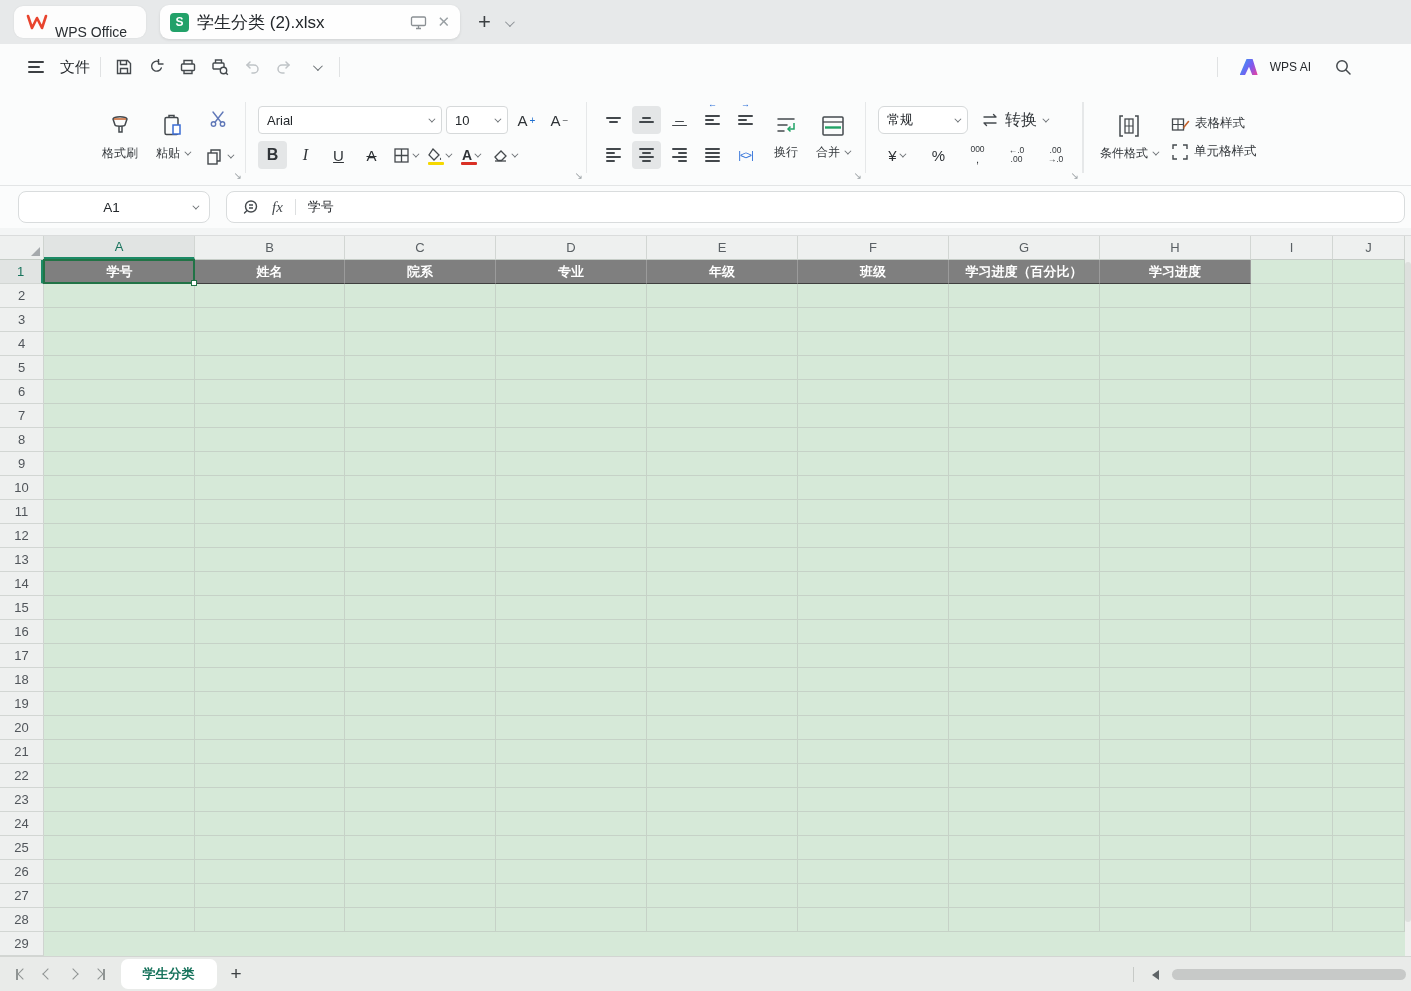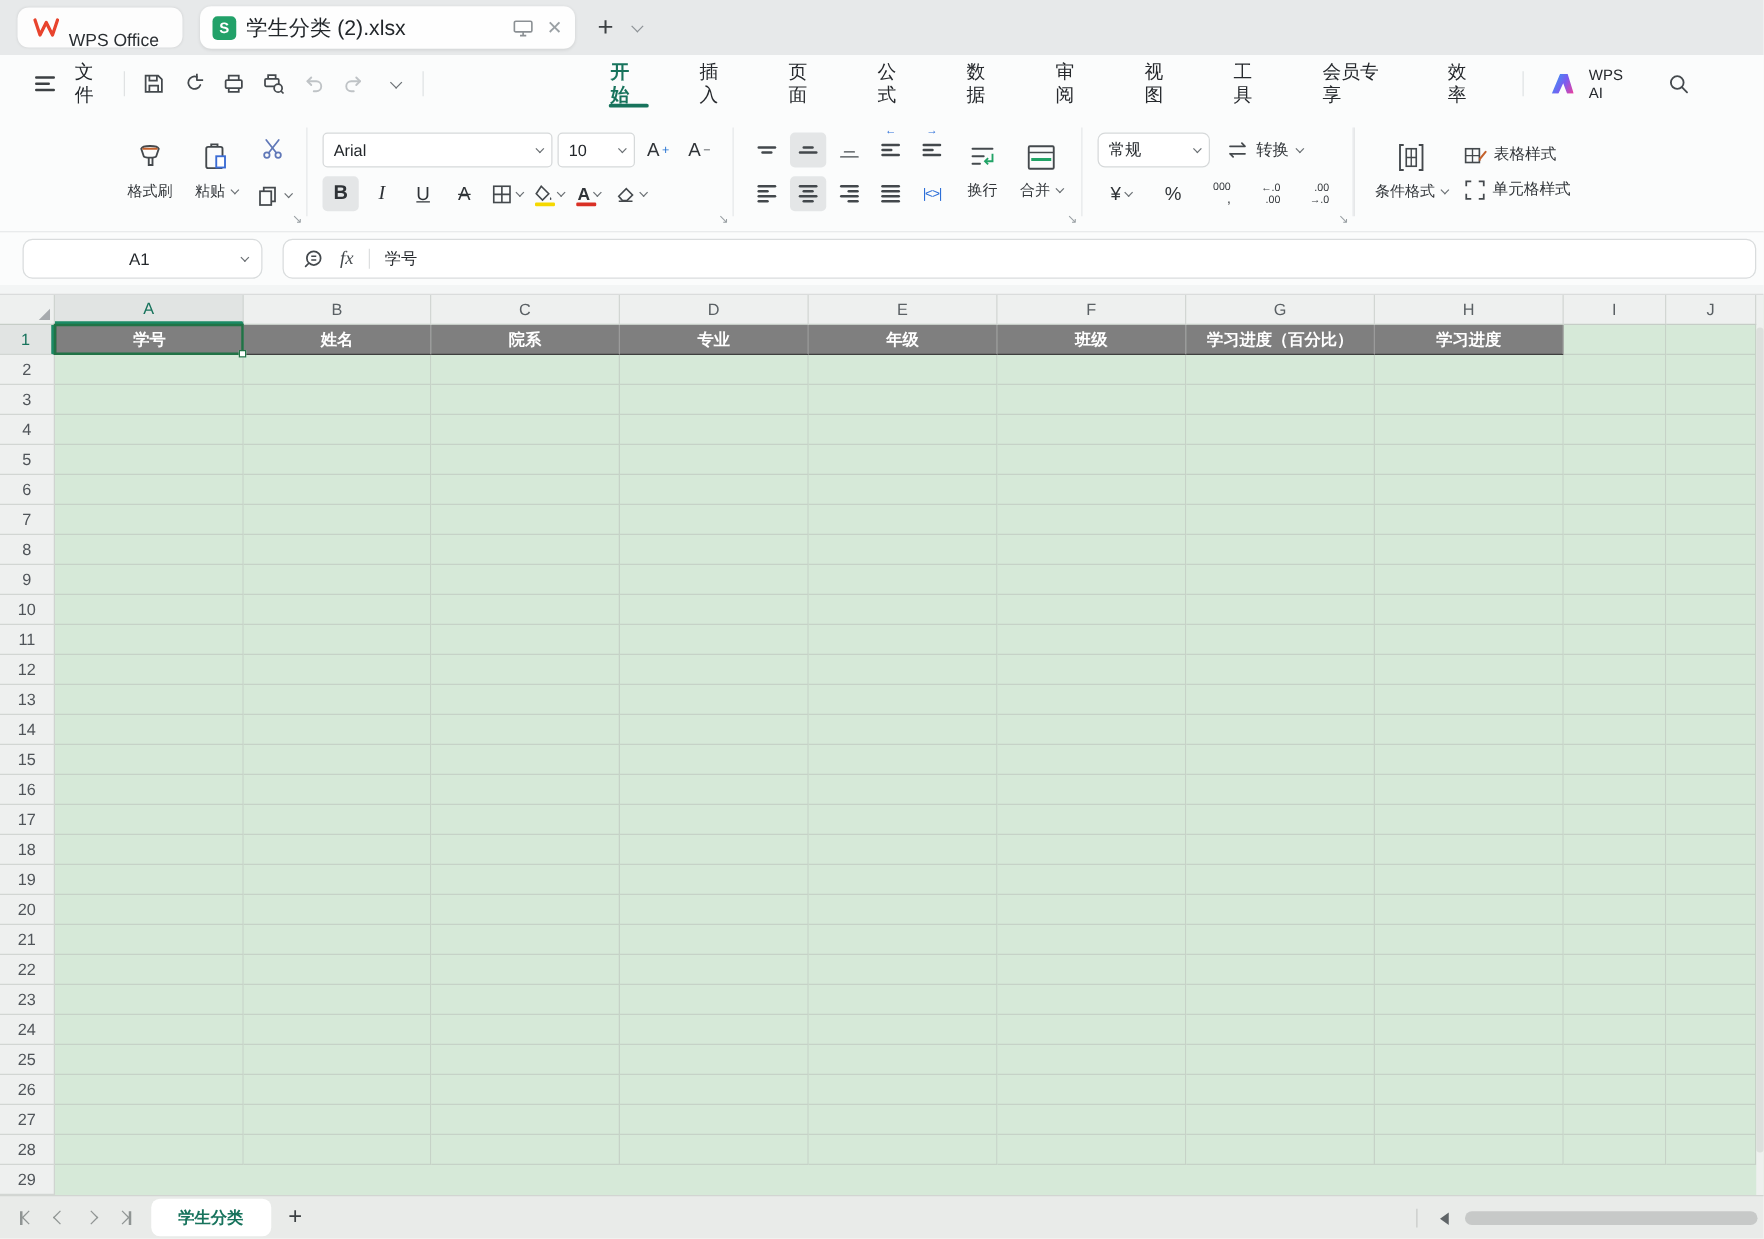--- a/index.html
+++ b/index.html
@@ -74,21 +74,21 @@
   .colorbar { position:absolute; left:5px; bottom:4px; width:16px; height:3.5px; border-radius:1px; }
   .rel { position:relative; }
   .aplus { font-size:15px; } .aplus sup { font-size:10px; color:#1f6fd0; }
   .aminus sup { color:#555a5e; }
   
   .al { display:flex; flex-direction:column; gap:2.6px; width:15px; }
   .al i { height:1.6px; background:#43484c; border-radius:1px; }
   .w9{width:9px;} .w15{width:15px;} .alC{align-items:center;} .alR{align-items:flex-end;}
   .indico { position:relative; } .indico .arr { position:absolute; top:-7px; font-size:9px; color:#2d6fd8; }
   .orient { font-size:11px; color:#2d6fd8; letter-spacing:-1px; }
-  .two-line { display:flex; flex-direction:column; line-height:1.05; font-size:8.5px; color:#33373b; text-align:right; }
+  .two-line { display:flex; flex-direction:column; line-height:1.05; font-size:8.5px; color:#33373b; text-align:center; }
   .num-big { font-size:15px; color:#2f3337; }
   .rowbtn { display:flex; align-items:center; gap:5px; font-size:12.5px; color:#33373b; }
 
   
   .fxwrap { height:42px; background:#fbfcfc; display:flex; align-items:center; padding:0 6px 0 18px; gap:16px; }
   .namebox { width:192px; height:32px; background:#fff; border:1px solid #d9dcdd; border-radius:8px;
     display:flex; align-items:center; padding:0 12px; }
   .namebox .nb { flex:1; text-align:center; font-size:13.5px; }
   .fxbox { flex:1; height:32px; background:#fff; border:1px solid #d9dcdd; border-radius:8px;
     display:flex; align-items:center; gap:12px; padding:0 14px; }
@@ -218,32 +218,20 @@
         <svg class="ic" width="20" height="20" viewBox="0 0 20 20">
           <path d="M15 8H8a4 4 0 1 0 0 8h2" fill="none" stroke="#bfc3c6" stroke-width="1.5" stroke-linecap="round"></path>
           <path d="m12 5 3 3-3 3" fill="none" stroke="#bfc3c6" stroke-width="1.5" stroke-linecap="round" stroke-linejoin="round"></path>
         </svg>
       </span>
       <span class="ibtn">
           <i class="cv"></i>
         </span>
     </span>
     <span class="vdiv"></span>
-    <span class="menus">
-        <span class="menu-item active">开始</span>
-        <span class="menu-item">插入</span>
-        <span class="menu-item">页面</span>
-        <span class="menu-item">公式</span>
-        <span class="menu-item">数据</span>
-        <span class="menu-item">审阅</span>
-        <span class="menu-item">视图</span>
-        <span class="menu-item">工具</span>
-        <span class="menu-item">会员专享</span>
-        <span class="menu-item">效率</span>
-      </span>
     <span class="menu-right">
       <span class="vdiv"></span>
       <span class="ai-mark"></span>
       <span class="ai-lbl">WPS AI</span>
       <svg class="ic" width="20" height="20" viewBox="0 0 20 20" style="margin-left:10px">
         <circle cx="9" cy="9" r="5.2" fill="none" stroke="#44494d" stroke-width="1.5"></circle>
         <path d="m13 13 4 4" stroke="#44494d" stroke-width="1.5" stroke-linecap="round"></path>
       </svg>
     </span>
   </div>
@@ -454,21 +442,21 @@
       <div class="tb-rows">
         <div class="tb-row">
           <span class="select nfmt">
             <span>常规</span>
               <i class="cv sm"></i>
           </span>
           <span class="rowbtn" style="margin-left:8px">
             <svg class="ic" width="20" height="16" viewBox="0 0 20 16">
               <path d="M4 5h12M16 5l-2.5-2.5M16 11H4M4 11l2.5 2.5" fill="none" stroke="#44494d" stroke-width="1.4" stroke-linecap="round" stroke-linejoin="round"></path>
             </svg>
-            <span style="font-size:13px">转换</span>
+            <span style="font-size:16px">转换</span>
             <i class="cv sm"></i>
           </span>
         </div>
         <div class="tb-row" style="gap:10px">
           <span class="fmtbtn" style="width:36px">
             <span class="num-big">¥</span>
               <i class="cv sm"></i>
           </span>
           <span class="fmtbtn">
             <span class="num-big">%</span>

